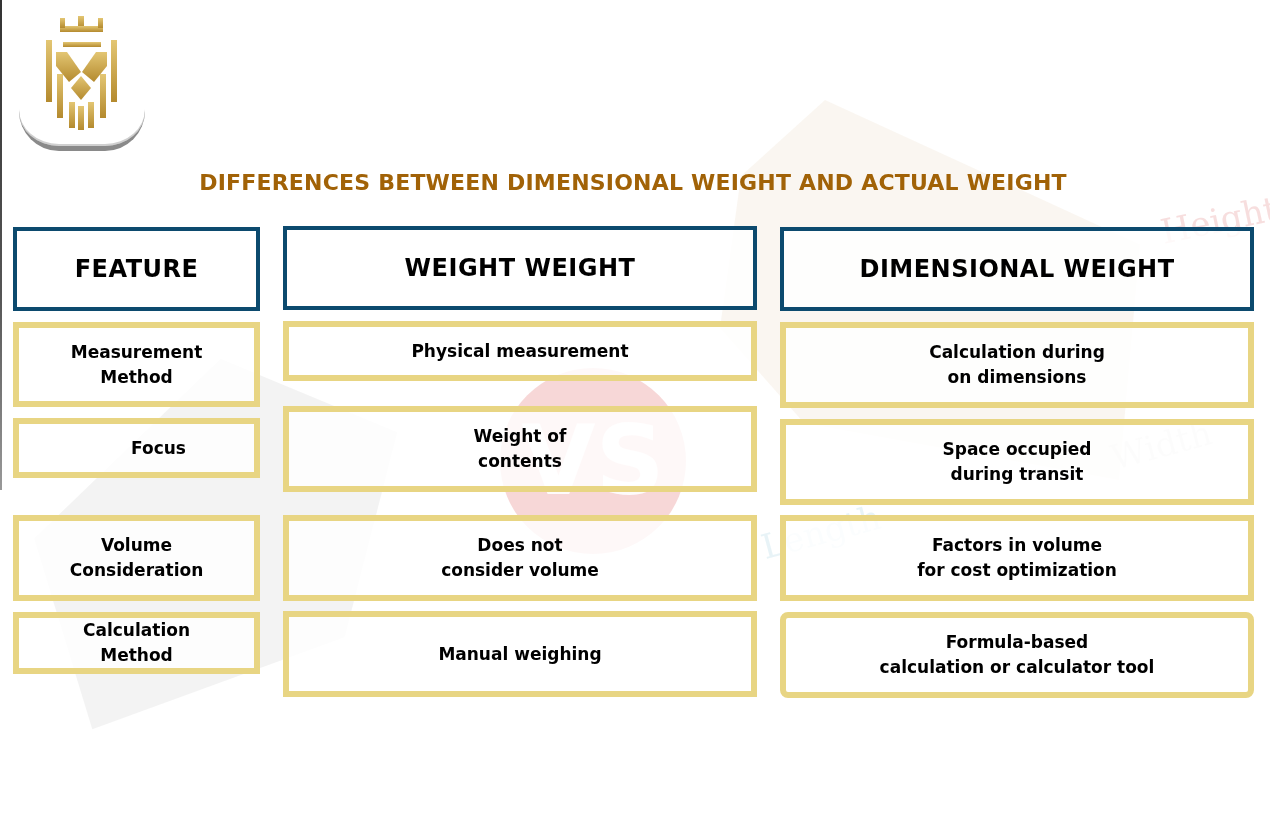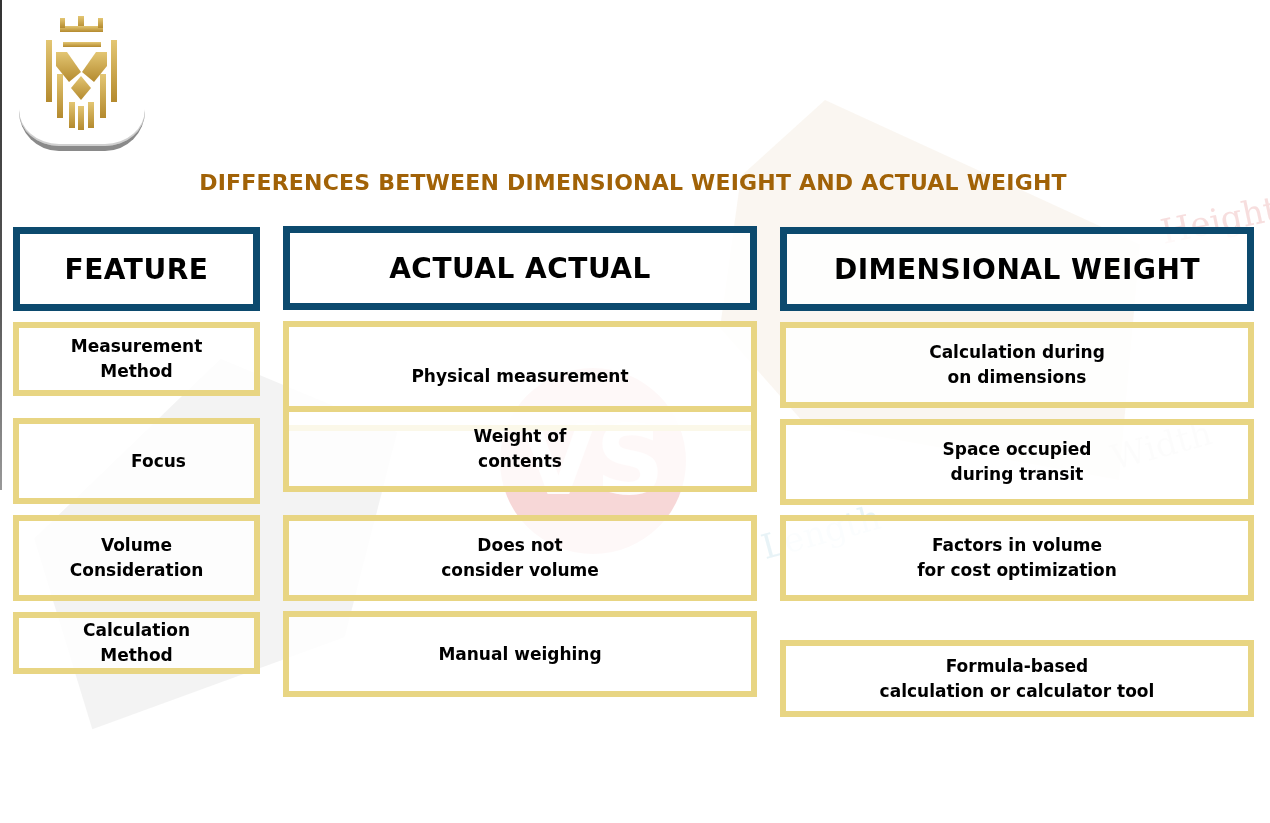--- a/index.html
+++ b/index.html
@@ -57,21 +57,21 @@
       font-size: 22px; font-weight: bold; color: #a16207; letter-spacing: 0.2px;
     }
 
     .cell {
       position: absolute; box-sizing: border-box;
       display: flex; align-items: center; justify-content: center;
       text-align: center; font-weight: bold; color: #000;
       background: rgba(255,255,255,0.82);
       white-space: pre-line;
     }
-    .cell.hdr { border: 7px solid #0c4a6e; font-size: 28px; letter-spacing: 0.5px; }
+    .cell.hdr { border: 4px solid #0c4a6e; font-size: 24px; letter-spacing: 0.5px; }
     .cell.row { border: 6px solid #e8d583; font-size: 17px; line-height: 25px; }
     .col1 { left: 13px; width: 247px; }
     .col2 { left: 283px; width: 474px; }
     .col3 { left: 780px; width: 474px; text-align: center; }
   </style>
 </head>
 <body>
 
 <div class="left-edge"></div>
 
@@ -108,39 +108,39 @@
       <rect x="50" y="88" width="6" height="26"></rect>
       <rect x="69" y="88" width="6" height="26"></rect>
       <rect x="59" y="92" width="6" height="24"></rect>
     </g>
   </svg>
 </div>
 
 <div class="title">DIFFERENCES BETWEEN DIMENSIONAL WEIGHT AND ACTUAL WEIGHT</div>
 
 <div class="cell hdr col1" style="top:227px;height:84px;">FEATURE</div>
-<div class="cell hdr col2" style="top:226px;height:84px;">ACTUAL ACTUAL</div>
+<div class="cell hdr col2" style="top:226px;height:84px;">WEIGHT WEIGHT</div>
 <div class="cell hdr col3" style="top:227px;height:84px;">DIMENSIONAL WEIGHT</div>
 
-<div class="cell row col1" style="top:322px;height:74px;">Measurement
+<div class="cell row col1" style="top:322px;height:85px;">Measurement
 Method</div>
-<div class="cell row col2" style="top:321px;height:110px;">Physical measurement</div>
+<div class="cell row col2" style="top:321px;height:60px;">Physical measurement</div>
 <div class="cell row col3" style="top:322px;height:86px;">Calculation during
 on dimensions</div>
 
-<div class="cell row col1" style="top:418px;height:86px;padding-left:44px;">Focus</div>
+<div class="cell row col1" style="top:418px;height:60px;padding-left:44px;">Focus</div>
 <div class="cell row col2" style="top:406px;height:86px;">Weight of
 contents</div>
 <div class="cell row col3" style="top:419px;height:86px;">Space occupied
 during transit</div>
 
 <div class="cell row col1" style="top:515px;height:86px;">Volume
 Consideration</div>
 <div class="cell row col2" style="top:515px;height:86px;">Does not
 consider volume</div>
 <div class="cell row col3" style="top:515px;height:86px;">Factors in volume
 for cost optimization</div>
 
 <div class="cell row col1" style="top:612px;height:62px;">Calculation
 Method</div>
 <div class="cell row col2" style="top:611px;height:86px;">Manual weighing</div>
-<div class="cell row col3" style="top:640px;height:77px;">Formula-based
+<div class="cell row col3" style="top:612px;height:86px;border-radius:8px;">Formula-based
 calculation or calculator tool</div>
 
 </body></html>

